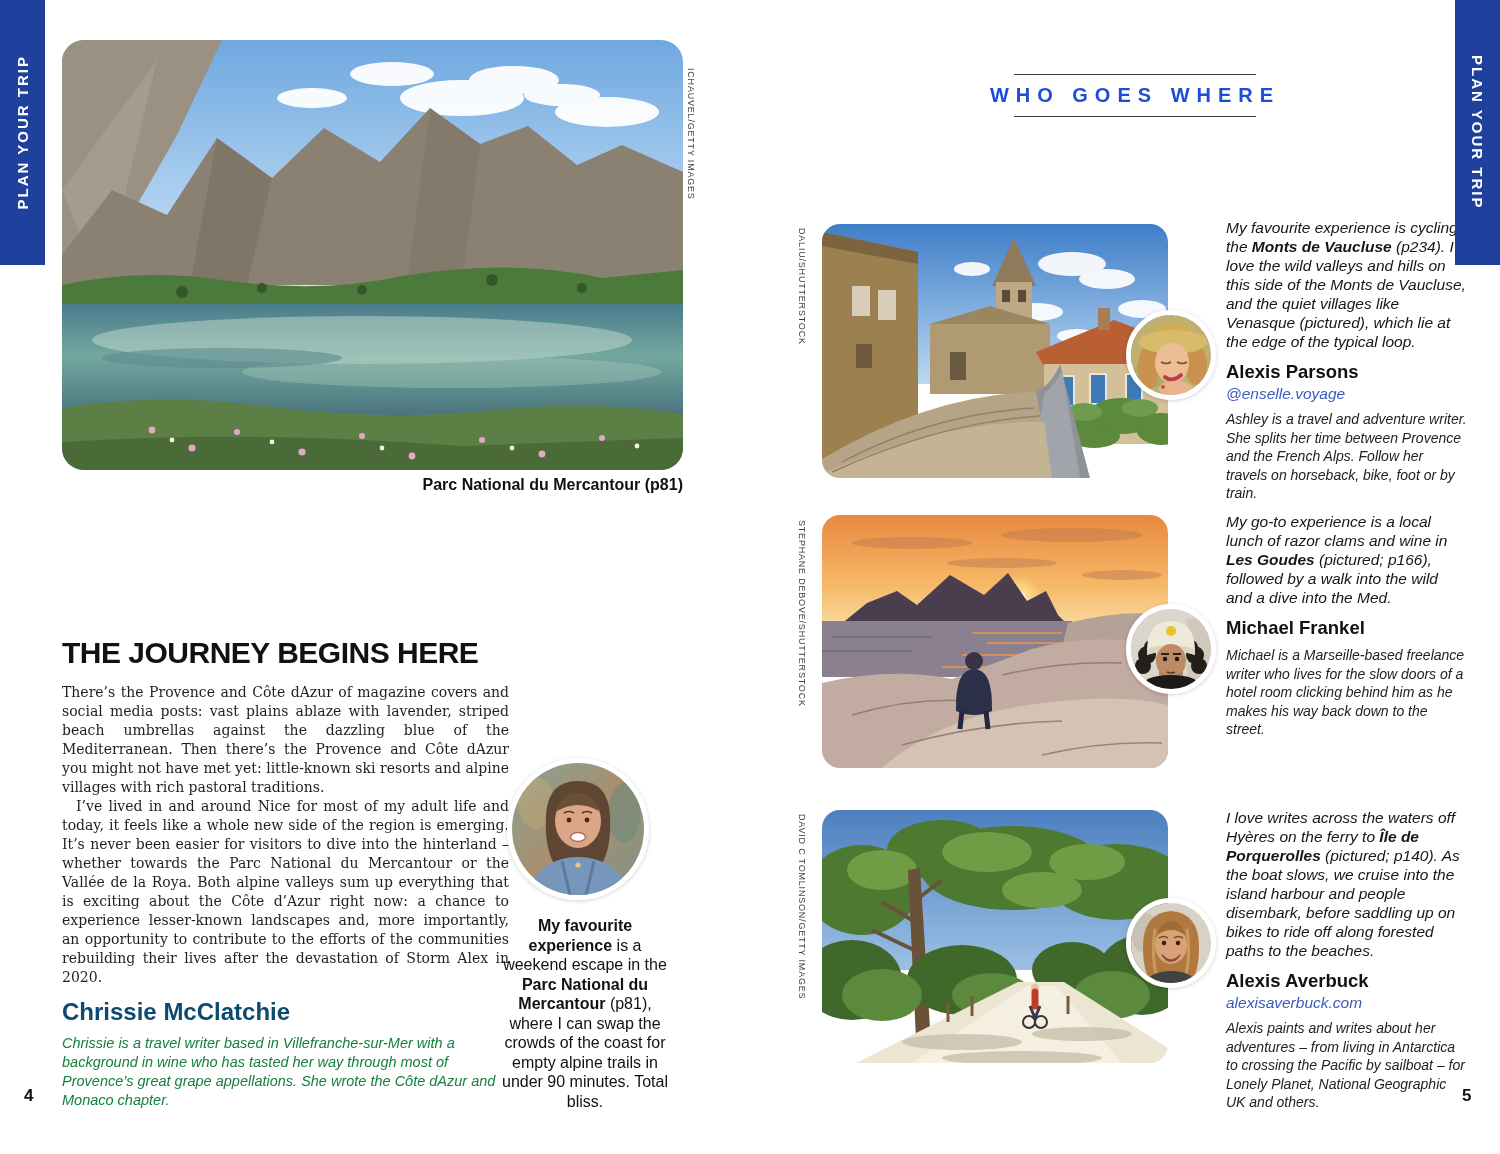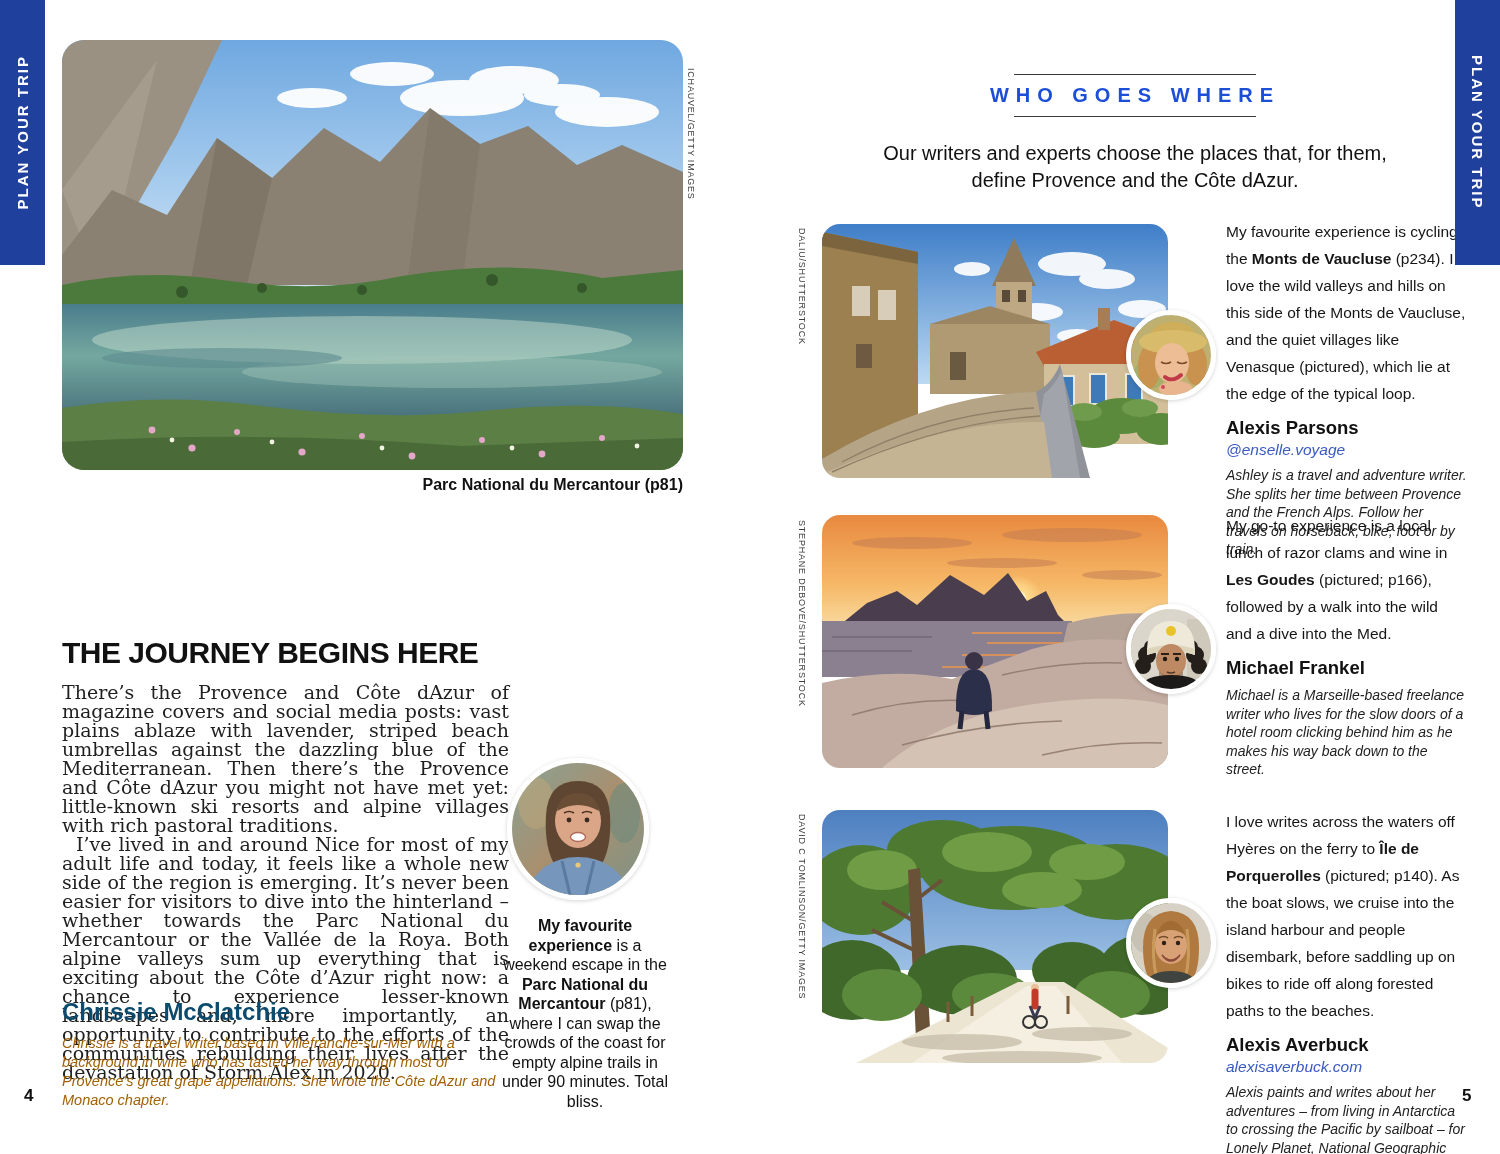--- a/index.html
+++ b/index.html
@@ -20,43 +20,43 @@
          color:#3c3c3c;white-space:nowrap;}
   
   .caption{position:absolute;left:62px;top:476px;width:621px;text-align:right;
            font-weight:bold;font-size:16px;color:#111;}
   .title{position:absolute;left:60px;top:498px;width:640px;color:#2b4aac;font-weight:bold;
          font-size:64px;line-height:72px;letter-spacing:-1.5px;}
   .subtitle{position:absolute;left:62px;top:636px;font-size:30px;font-weight:bold;color:#111;
             letter-spacing:-0.5px;}
   .body-text{position:absolute;left:62px;top:683px;width:447px;
              font-family:"DejaVu Serif","Liberation Serif",serif;
-             font-size:19px;line-height:19px;text-align:justify;color:#1f1f1f;}
+             font-size:14px;line-height:19px;text-align:justify;color:#1f1f1f;}
   .body-text p{margin:0;}
   .body-text p + p{text-indent:14px;}
   .author-block{position:absolute;left:62px;top:998px;width:452px;}
   .author-name{font-size:24px;font-weight:bold;color:#0c4a6e;}
   .author-handle{font-size:16px;font-style:italic;color:#3a5ac0;margin-top:3px;}
-  .author-bio{font-size:14.5px;line-height:19px;font-style:italic;color:#a16207;margin-top:8px;}
+  .author-bio{font-size:14.5px;line-height:19px;font-style:italic;color:#15803d;margin-top:8px;}
   .avatar{position:absolute;border-radius:50%;overflow:hidden;border:5px solid #ffffff;
           box-shadow:0 1px 4px rgba(0,0,0,0.18);}
   .avatar svg{display:block;width:100%;height:100%;}
   .fav-caption{position:absolute;left:495px;top:916px;width:180px;text-align:center;
                font-size:16px;line-height:19.5px;color:#111;}
   .pagenum{position:absolute;top:1086px;font-weight:bold;font-size:17px;color:#111;}
   .pagenum.n4{left:24px;}
   .pagenum.n5{left:1462px;}
   
   .wgw{position:absolute;left:870px;top:74px;width:530px;text-align:center;}
   .wgw .rule{width:242px;height:0;border-top:1.5px solid #3a3a3a;margin:0 auto;}
   .wgw h2{margin:9px 0;font-size:20px;font-weight:bold;letter-spacing:7px;color:#1d4ed8;}
   .intro{position:absolute;left:855px;top:140px;width:560px;text-align:center;
          font-size:20px;line-height:27px;color:#111;}
   .entry-text{position:absolute;left:1226px;width:241px;}
-  .quote{font-size:15.5px;line-height:27px;color:#161616;}
+  .quote{font-size:15.5px;line-height:19px;color:#161616;font-style:italic;}
   .entry-author{font-size:18.5px;font-weight:bold;color:#111;margin-top:10px;}
   .entry-handle{font-size:15.5px;font-style:italic;color:#3a5ac0;margin-top:2px;}
   .entry-bio{font-size:14px;line-height:18.5px;font-style:italic;color:#222;margin-top:7px;}
 </style>
 </head>
 <body>
 
 <div class="page">
 
   <div class="sidebar left">
@@ -170,21 +170,20 @@
     <b>My favourite experience</b><span> is a weekend escape in the </span><b>Parc National du Mercantour</b><span> (p81), where I can swap the crowds of the coast for empty alpine trails in under 90 minutes. Total bliss.</span>
   </div>
 
   <div class="pagenum n4">4</div>
 
   <div class="wgw">
     <div class="rule"></div>
     <h2>WHO GOES WHERE</h2>
     <div class="rule"></div>
   </div>
-  <div class="intro">Our writers and experts choose the places that, for them, define Provence and the Côte dAzur.</div>
 
   <div class="vcred" style="left:797px;top:228px;">DALIU/SHUTTERSTOCK</div>
   <div class="photo" style="left:822px;top:224px;width:346px;height:254px;border-radius:18px;">
     <svg viewBox="0 0 346 254" preserveAspectRatio="none">
       <defs>
         <linearGradient id="sky2" x1="0" y1="0" x2="0" y2="1">
           <stop offset="0" stop-color="#3f7ec8"></stop>
             <stop offset="1" stop-color="#bcd9f2"></stop>
         </linearGradient>
       </defs>

